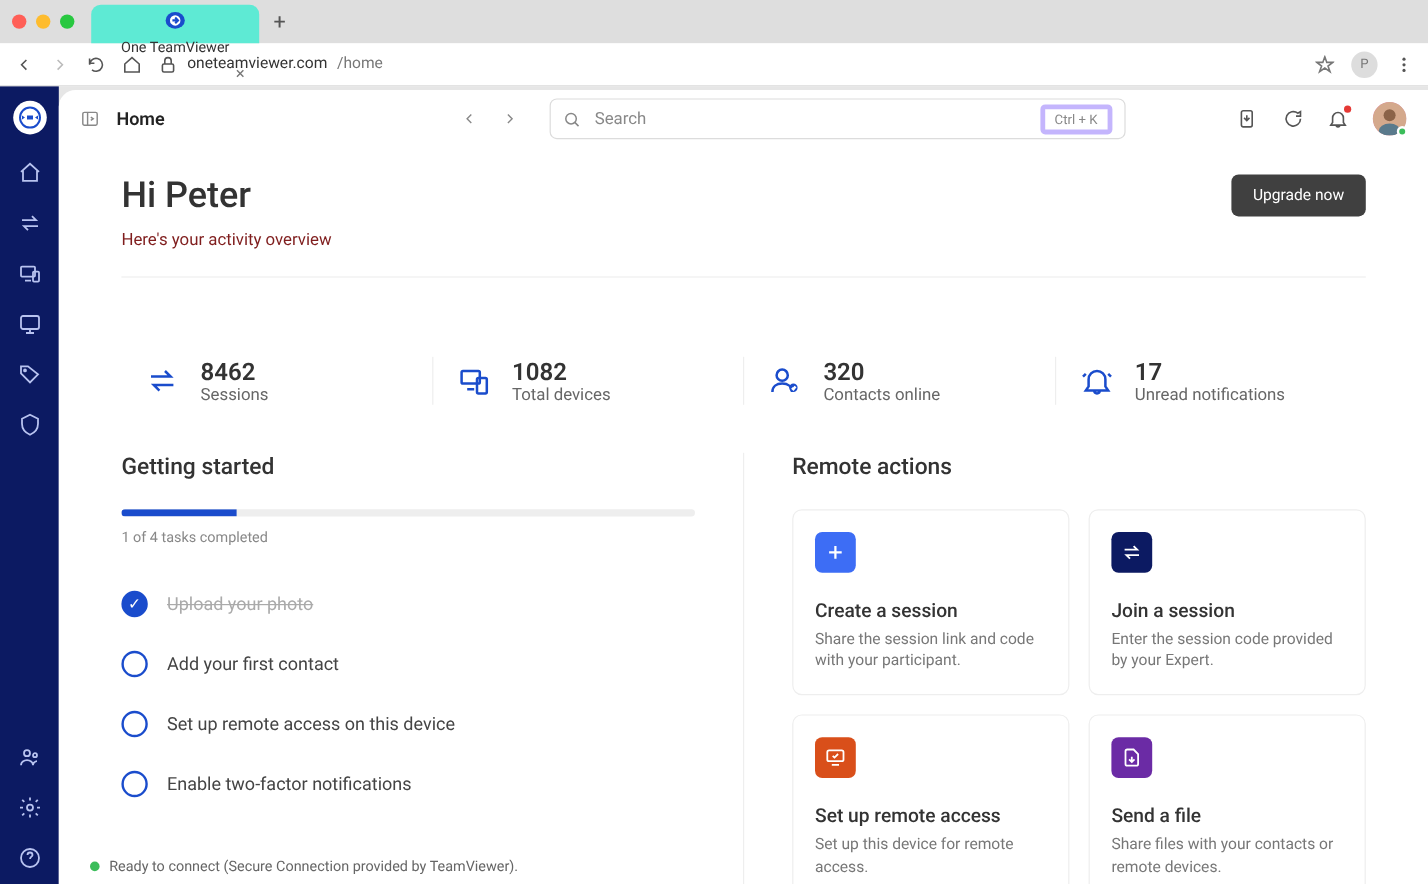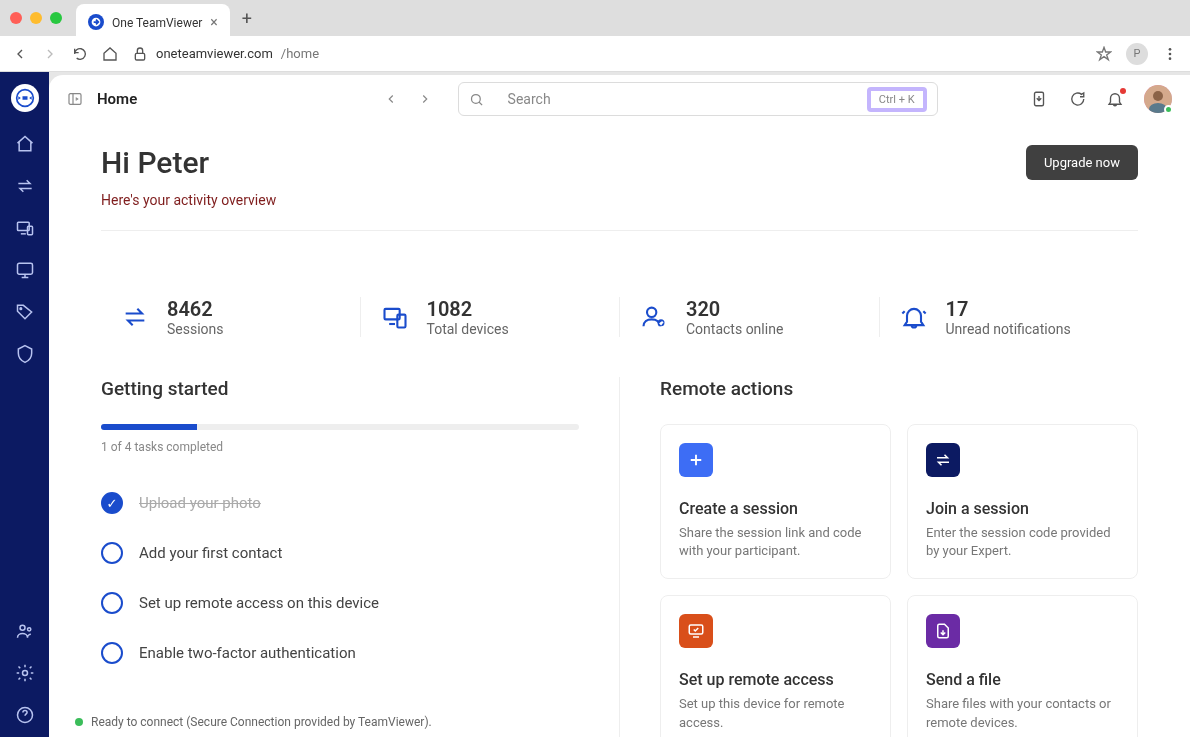--- a/index.html
+++ b/index.html
@@ -5,21 +5,21 @@
 * { margin: 0; padding: 0; box-sizing: border-box; font-family: -apple-system, BlinkMacSystemFont, "Segoe UI", Roboto, sans-serif; }
 body { background: #e6e6e6; width: 1190px; height: 737px; overflow: hidden; }
 
 
 .browser-chrome { background: #dedede; height: 36px; display: flex; align-items: center; padding: 0 10px; }
 .traffic-lights { display: flex; gap: 8px; margin-right: 14px; }
 .traffic-light { width: 12px; height: 12px; border-radius: 50%; }
 .tl-red { background: #ff5f57; }
 .tl-yellow { background: #febc2e; }
 .tl-green { background: #28c840; }
-.browser-tab { background: #ffffff; border-radius: 8px 8px 0 0; padding: 6px 12px; display: flex; align-items: flex-end; gap: 8px; font-size: 12px; color: #333; min-width: 140px; height: 32px; align-self: flex-end; }
+.browser-tab { background: #5eead4; border-radius: 8px 8px 0 0; padding: 6px 12px; display: flex; align-items: center; gap: 8px; font-size: 12px; color: #333; min-width: 140px; height: 32px; align-self: flex-end; flex-direction: column; }
 .tab-favicon { width: 16px; height: 16px; border-radius: 50%; background: #1a4ccc; display: flex; align-items: center; justify-content: center; color: #fff; font-size: 10px; font-weight: bold; }
 .tab-close { margin-left: auto; color: #777; font-size: 14px; cursor: pointer; }
 .new-tab { margin-left: 12px; color: #555; font-size: 18px; cursor: pointer; }
 
 .toolbar { background: #fff; height: 36px; display: flex; align-items: center; padding: 0 12px; gap: 14px; border-bottom: 1px solid #ddd; }
 .toolbar svg { width: 16px; height: 16px; cursor: pointer; }
 .addr-bar { flex: 1; display: flex; align-items: center; gap: 8px; font-size: 13px; color: #333; }
 .lock-icon { color: #555; }
 .addr-domain { color: #333; }
 .addr-path { color: #777; }
@@ -32,21 +32,21 @@
 .sidebar-logo { width: 28px; height: 28px; border-radius: 50%; background: #fff; display: flex; align-items: center; justify-content: center; }
 .sidebar-icon { width: 20px; height: 20px; color: #b8c3f0; cursor: pointer; }
 .sidebar-spacer { flex: 1; }
 
 .main-panel { flex: 1; background: #fff; border-radius: 14px 0 0 0; display: flex; flex-direction: column; position: relative; margin-top: 3px;}
 .topbar { height: 48px; display: flex; align-items: center; padding: 0 18px; gap: 14px; }
 .collapse-icon { color: #888; cursor: pointer; }
 .page-title { font-size: 15px; font-weight: 600; color: #222; }
 .nav-arrows { display: flex; gap: 20px; margin-left: auto; margin-right: 12px; }
 .nav-arrow { width: 14px; height: 14px; color: #888; cursor: pointer; }
-.searchbar { width: 480px; height: 34px; border: 1px solid #dcdcdc; border-radius: 6px; display: flex; align-items: center; padding: 0 10px; gap: 24px; color: #888; font-size: 14px; }
+.searchbar { width: 480px; height: 34px; border: 1px solid #dcdcdc; border-radius: 6px; display: flex; align-items: center; padding: 0 10px; gap: 12px; color: #888; font-size: 14px; }
 .searchbar .kbd { margin-left: auto; border: 4px solid #c4b5fd; border-radius: 4px; padding: 2px 8px; font-size: 11px; color: #888; }
 .topbar-actions { display: flex; gap: 20px; align-items: center; margin-left: auto; }
 .topbar-actions .icon-btn { width: 18px; height: 18px; color: #555; cursor: pointer; position: relative; }
 .notif-dot { position: absolute; top: -2px; right: -2px; width: 6px; height: 6px; background: #e53935; border-radius: 50%; }
 .avatar { width: 28px; height: 28px; border-radius: 50%; background: linear-gradient(135deg,#e8a,#caa); position: relative; overflow: hidden; }
 .avatar-stat { position: absolute; bottom: -1px; right: -1px; width: 9px; height: 9px; background: #3bbd5a; border: 2px solid #fff; border-radius: 50%; }
 
 .content { flex: 1; padding: 22px 52px 0 52px; overflow: auto; }
 .header-row { display: flex; align-items: flex-start; padding-bottom: 22px; border-bottom: 1px solid #eee; margin-bottom: 30px; }
 .greeting { font-size: 30px; font-weight: 500; color: #333; }
@@ -304,21 +304,21 @@
           <div class="task">
               <div class="task-circle"></div>
               <span class="task-label">Add your first contact</span>
             </div>
           <div class="task">
               <div class="task-circle"></div>
               <span class="task-label">Set up remote access on this device</span>
             </div>
           <div class="task">
               <div class="task-circle"></div>
-              <span class="task-label">Enable two-factor authentication</span>
+              <span class="task-label">Enable two-factor notifications</span>
             </div>
         </div>
 
         <div class="col-right">
           <div class="section-title">Remote actions</div>
           <div class="action-grid">
             <div class="action-card">
               <div class="action-icon ai-blue">
                   <svg width="18" height="18" viewBox="0 0 24 24" fill="none" stroke="currentColor" stroke-width="2.5">
                     <path d="M12 5v14M5 12h14"></path>

